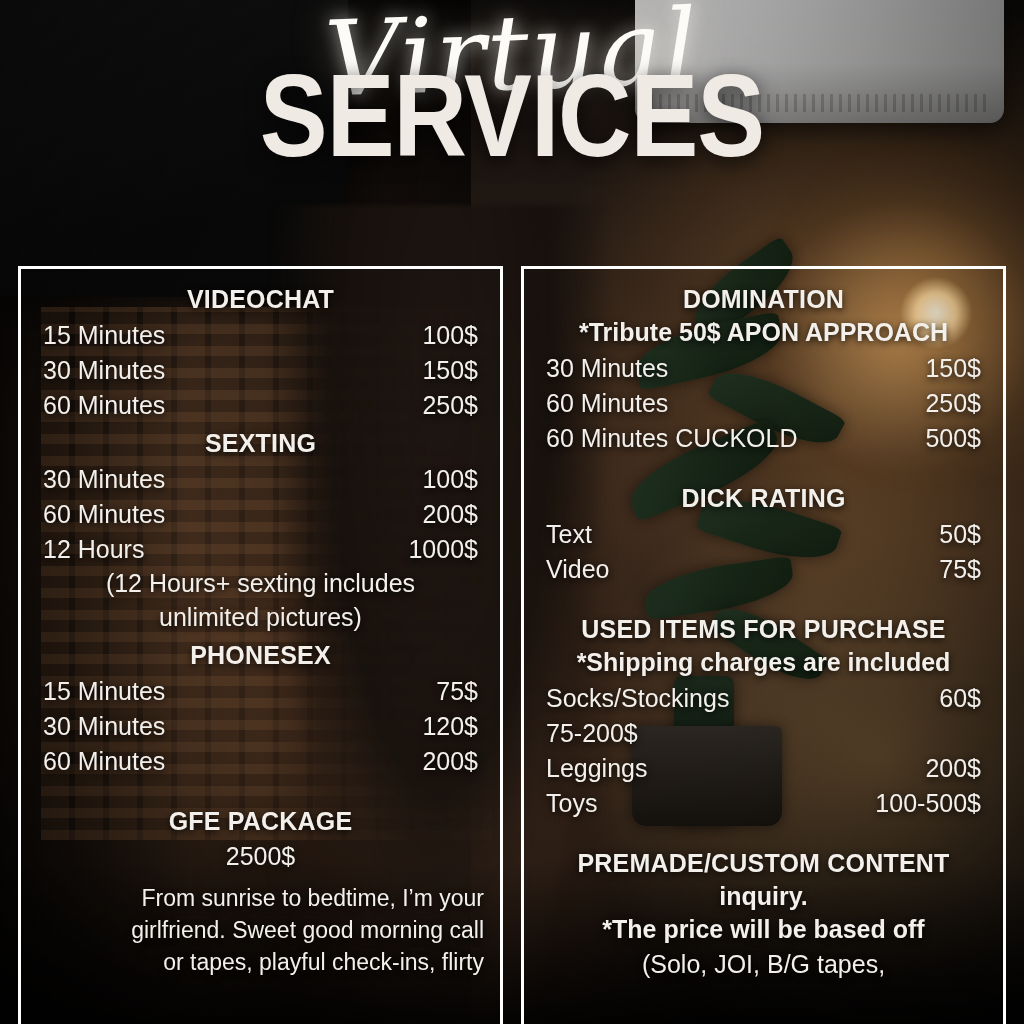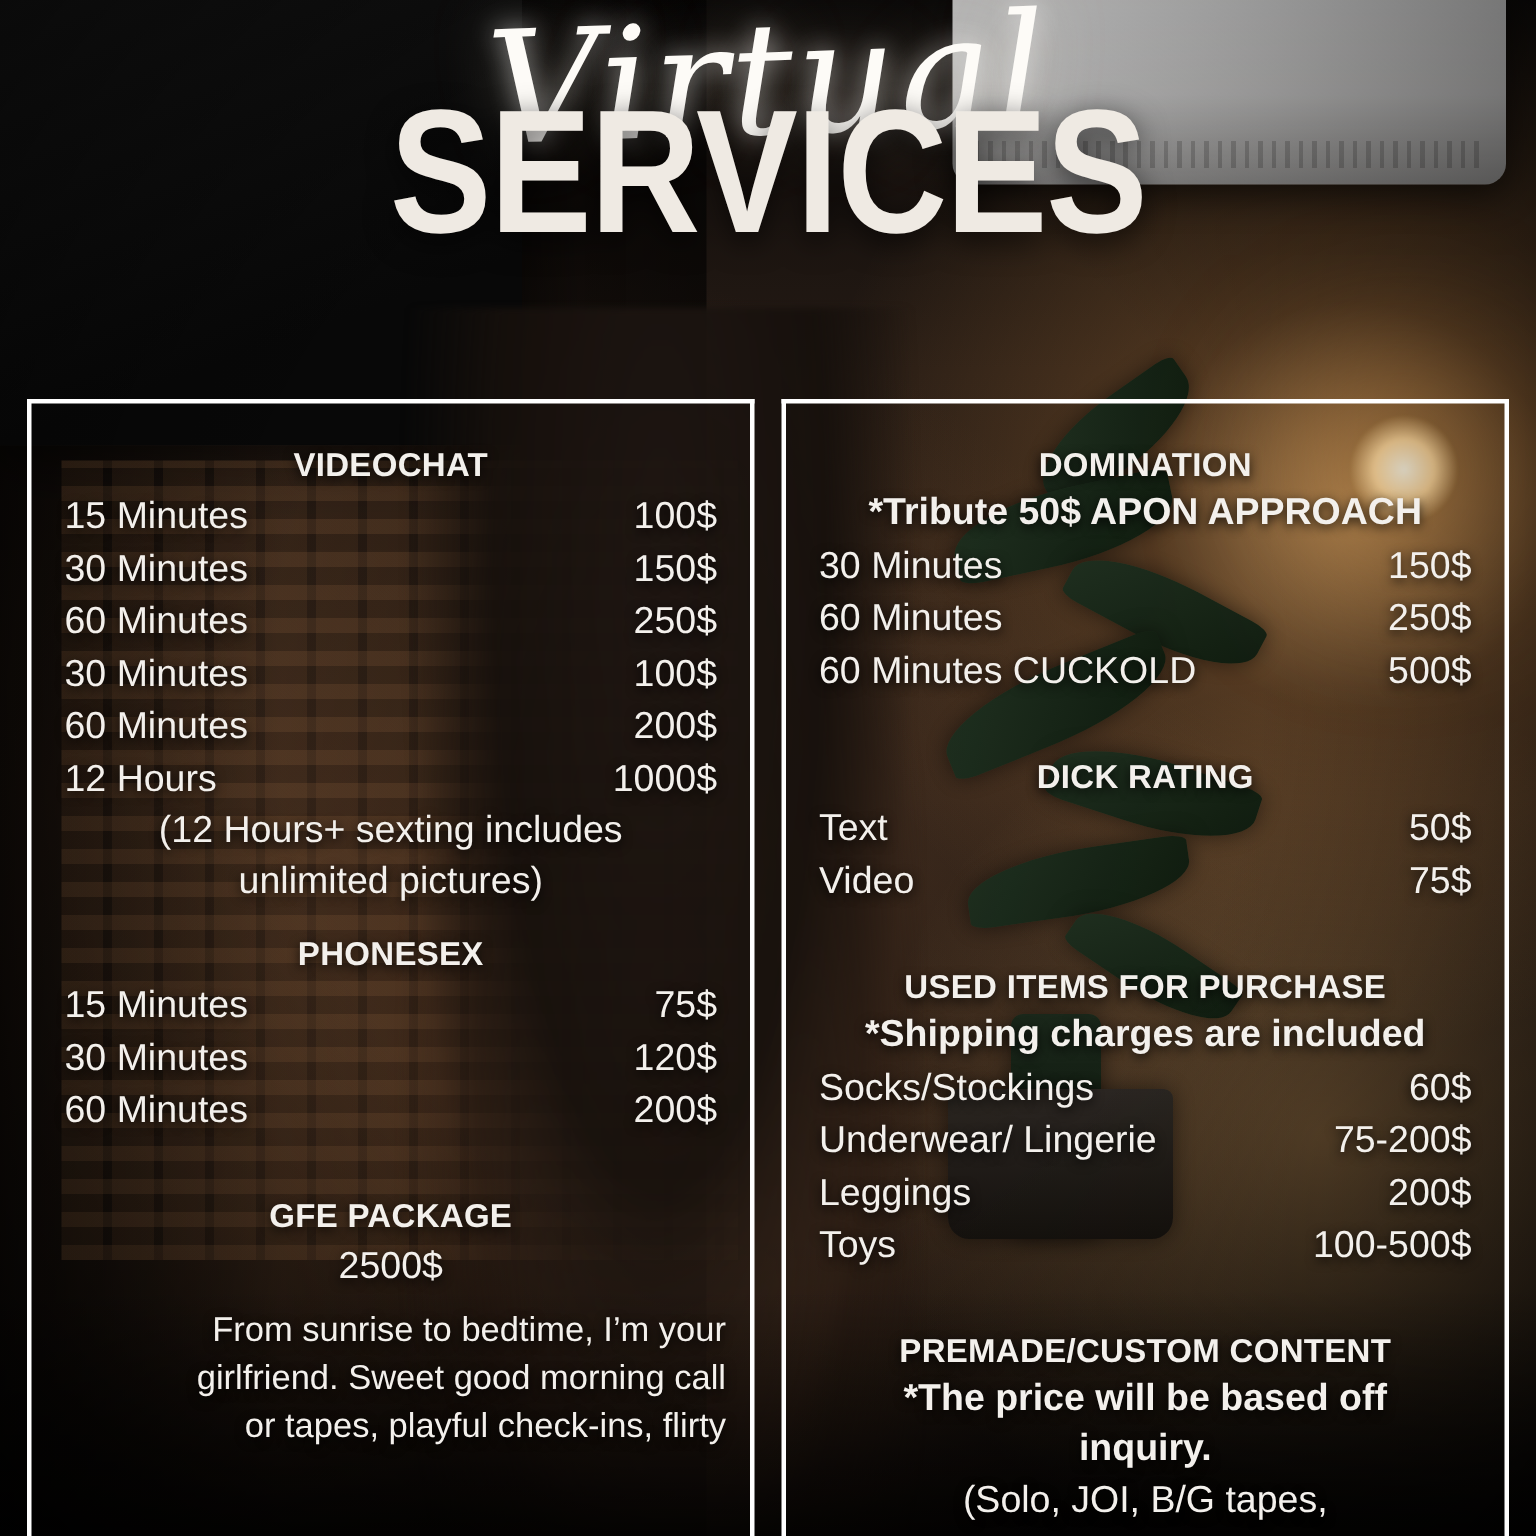--- a/index.html
+++ b/index.html
@@ -154,23 +154,23 @@
     border: 3px solid #ffffff;
     border-bottom: none;
     padding: 10px 16px 0 16px;
     color: #f3f0ec;
     box-sizing: border-box;
     overflow: hidden;
   }
   .sec-title {
     text-align: center;
     font-weight: bold;
-    font-size: 22px;
+    font-size: 25px;
     letter-spacing: .2px;
-    margin: 18px 0 4px;
+    margin: 6px 0 4px;
     text-shadow: 0 2px 7px rgba(0,0,0,.85);
   }
   .sec-note {
     text-align: center;
     font-weight: bold;
     font-size: 25px;
     margin: 0 0 4px;
     text-shadow: 0 2px 7px rgba(0,0,0,.85);
   }
   .row {
@@ -242,20 +242,21 @@
       </div>
       <div class="row">
         <span class="lbl">30 Minutes</span>
         <span class="val">150$</span>
       </div>
       <div class="row">
         <span class="lbl">60 Minutes</span>
         <span class="val">250$</span>
       </div>
 
+      <div class="sec-title">SEXTING</div>
       <div class="row">
         <span class="lbl">30 Minutes</span>
         <span class="val">100$</span>
       </div>
       <div class="row">
         <span class="lbl">60 Minutes</span>
         <span class="val">200$</span>
       </div>
       <div class="row">
         <span class="lbl">12 Hours</span>
@@ -316,33 +317,32 @@
       </div>
 
       <div class="gap-md"></div>
       <div class="sec-title">USED ITEMS FOR PURCHASE</div>
       <div class="sec-note">*Shipping charges are included</div>
       <div class="row">
         <span class="lbl">Socks/Stockings</span>
         <span class="val">60$</span>
       </div>
       <div class="row">
-        <span class="lbl">Underwear/ Lingerie</span>
         <span class="val">75-200$</span>
       </div>
       <div class="row">
         <span class="lbl">Leggings</span>
         <span class="val">200$</span>
       </div>
       <div class="row">
         <span class="lbl">Toys</span>
         <span class="val">100-500$</span>
       </div>
 
       <div class="gap-md"></div>
       <div class="sec-title">PREMADE/CUSTOM CONTENT</div>
+      <div class="sec-note">inquiry.</div>
       <div class="sec-note">*The price will be based off</div>
-      <div class="sec-note">inquiry.</div>
       <div class="center-line">(Solo, JOI, B/G tapes,</div>
     </div>
 
   </div>
 </div>
 
 </body></html>

